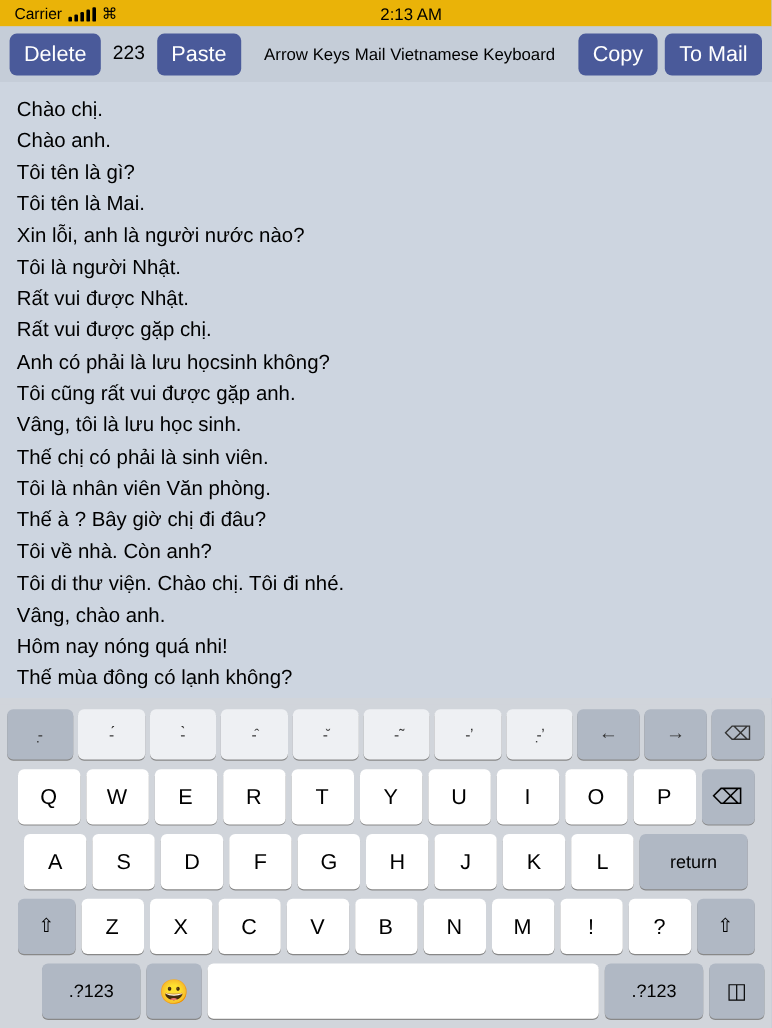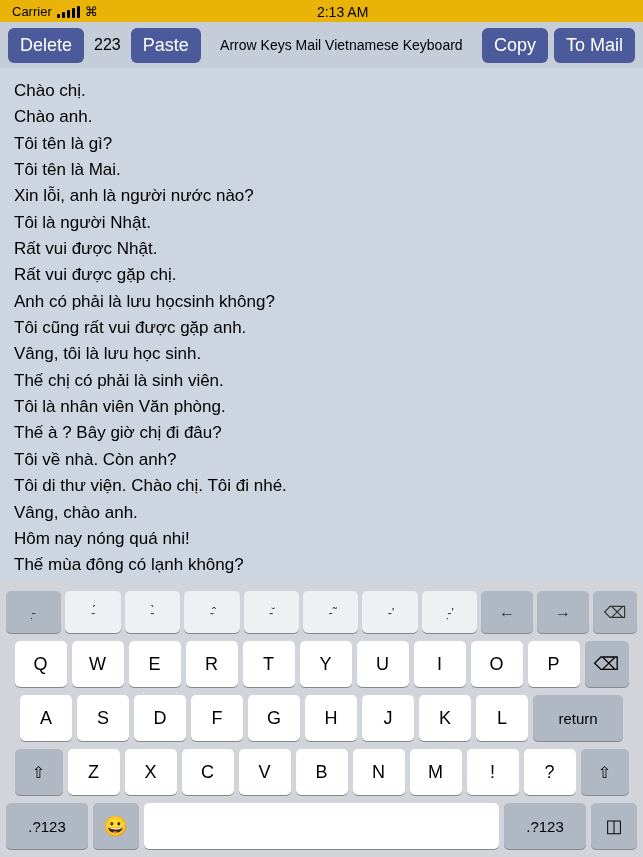--- a/index.html
+++ b/index.html
@@ -174,20 +174,21 @@
       max-width: 48px;
       background: #b0b8c4;
     }
 
     
     .bottom-row {
       display: flex;
       align-items: flex-end;
       padding: 4px 6px 8px 6px;
       gap: 5px;
+      margin-left: 29px;
     }
     .key-123 {
       min-width: 82px;
       max-width: 82px;
       height: 46px;
       background: #b0b8c4;
       border-radius: 5px;
       display: flex;
       align-items: center;
       justify-content: center;

